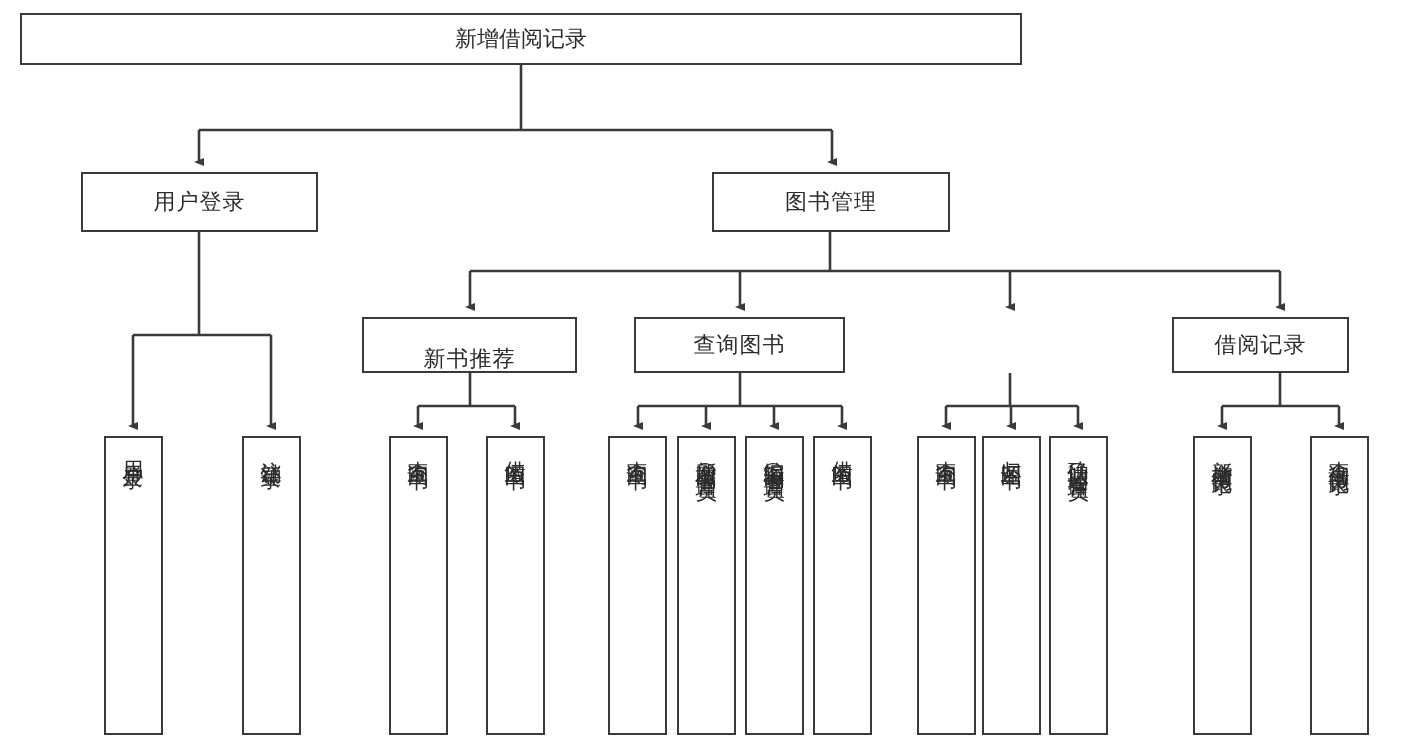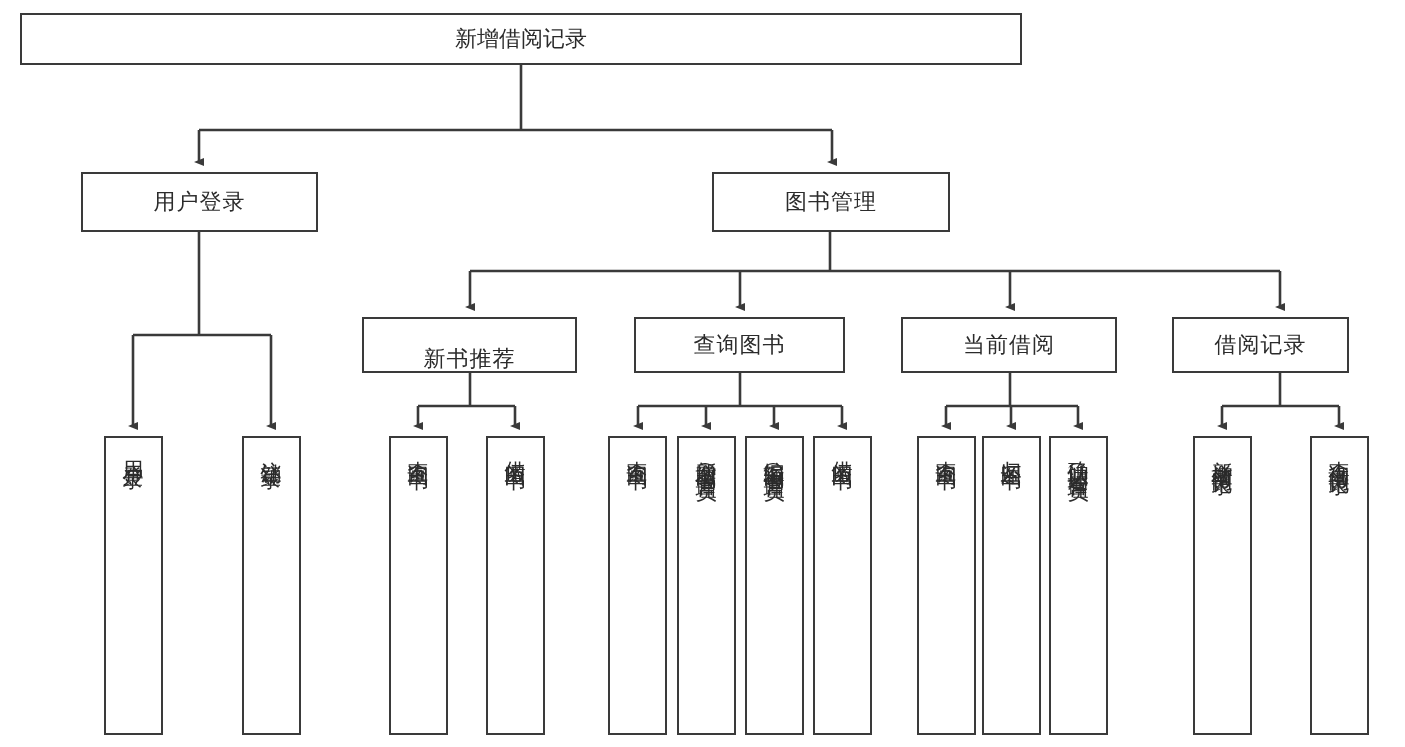--- a/index.html
+++ b/index.html
@@ -133,23 +133,20 @@
   <div class="node horiz" style="left:712px; top:172px; width:238px; height:60px;">
     <span>图书管理</span>
   </div>
 
   <div class="node horiz" style="left:362px; top:317px; width:215px; height:56px;align-items:flex-end;">
     <span>新书推荐</span>
   </div>
   <div class="node horiz" style="left:634px; top:317px; width:211px; height:56px;">
     <span>查询图书</span>
   </div>
-  <div class="node horiz" style="left:901px; top:317px; width:216px; height:56px;">
-    <span>当前借阅</span>
-  </div>
   <div class="node horiz" style="left:1172px; top:317px; width:177px; height:56px;">
     <span>借阅记录</span>
   </div>
 
   <div class="node leaf" style="left:104px; top:436px; width:59px; height:299px;">
     <span class="vtext">用户登录</span>
   </div>
   <div class="node leaf" style="left:242px; top:436px; width:59px; height:299px;">
     <span class="vtext">注销登录</span>
   </div>

